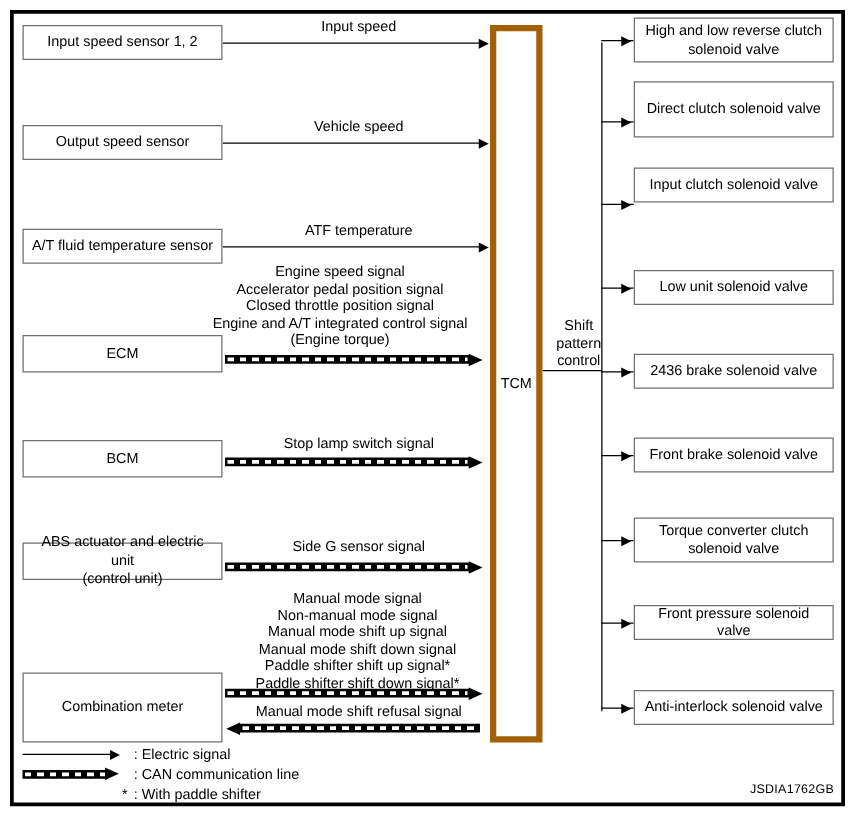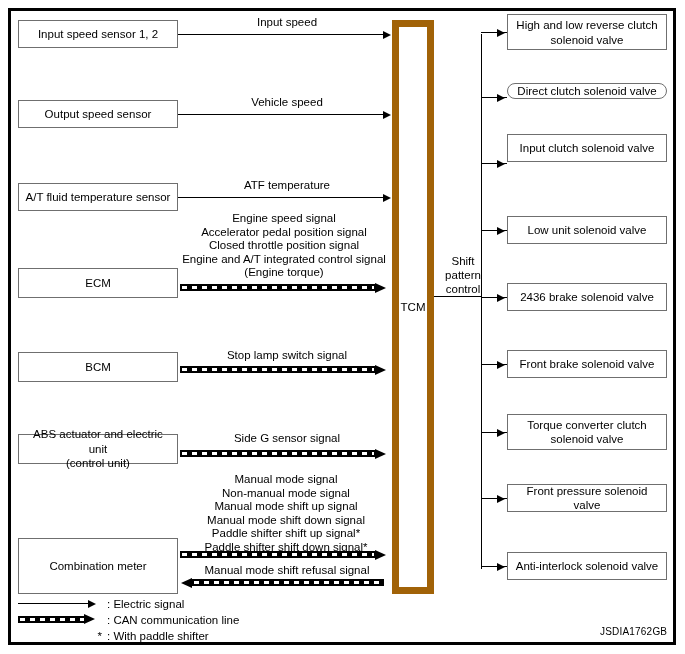--- a/index.html
+++ b/index.html
@@ -39,21 +39,21 @@
     align-items: center;
     justify-content: center;
     text-align: center;
     font-size: 11.5px;
     color: #000000;
     line-height: 1.25;
     padding: 2px 4px;
     z-index: 4;
   }
   .node.tcm {
-    border: 7px solid #a16207;
+    border: 5px solid #a16207;
   }
   .tcm-label {
     font-size: 11.5px;
   }
   
   .sig {
     position: absolute;
     font-size: 11.5px;
     color: #000000;
     text-align: center;
@@ -220,21 +220,21 @@
   <div class="arrow-r" style="left:383px; top:30.5px;"></div>
 
   <div class="sig" style="left:183px; top:96px; width:208px;">Vehicle speed</div>
   <div class="eline" style="left:178px; top:114px; width:206px;"></div>
   <div class="arrow-r" style="left:383px; top:110.5px;"></div>
 
   <div class="sig" style="left:183px; top:179px; width:208px;">ATF temperature</div>
   <div class="eline" style="left:178px; top:197px; width:206px;"></div>
   <div class="arrow-r" style="left:383px; top:193.5px;"></div>
 
-  <div class="sig" style="left:176px; top:212px; width:216px;">Engine speed signal
+  <div class="sig" style="left:164px; top:212px; width:216px;">Engine speed signal
 Accelerator pedal position signal
 Closed throttle position signal
 Engine and A/T integrated control signal
 (Engine torque)</div>
   <div class="canline" style="left:180px; top:284px; width:196px;"></div>
   <div class="arrow-r fat" style="left:375px; top:282.5px;"></div>
 
   <div class="sig" style="left:183px; top:349px; width:208px;">Stop lamp switch signal</div>
   <div class="canline" style="left:180px; top:366px; width:196px;"></div>
   <div class="arrow-r fat" style="left:375px; top:364.5px;"></div>
@@ -260,21 +260,21 @@
 
   <div class="vline" style="left:481px; top:34px; height:535px;"></div>
 
   <div class="node" style="left:507px; top:14px; width:160px; height:36px; white-space:pre-line;align-items:flex-end;">
     <span>High and low reverse clutch
 solenoid valve</span>
   </div>
   <div class="eline" style="left:481px; top:32px; width:26px;"></div>
   <div class="arrow-r" style="left:497px; top:28.5px;"></div>
 
-  <div class="node" style="left:507px; top:83px; width:160px; height:16px;border-radius:14px;">
+  <div class="node" style="left:507px; top:65px; width:160px; height:45px;">
     <span>Direct clutch solenoid valve</span>
   </div>
   <div class="eline" style="left:481px; top:97px; width:26px;"></div>
   <div class="arrow-r" style="left:497px; top:93.5px;"></div>
 
   <div class="node" style="left:507px; top:134px; width:160px; height:28px;">
     <span>Input clutch solenoid valve</span>
   </div>
   <div class="eline" style="left:481px; top:163px; width:26px;"></div>
   <div class="arrow-r" style="left:497px; top:159.5px;"></div>

